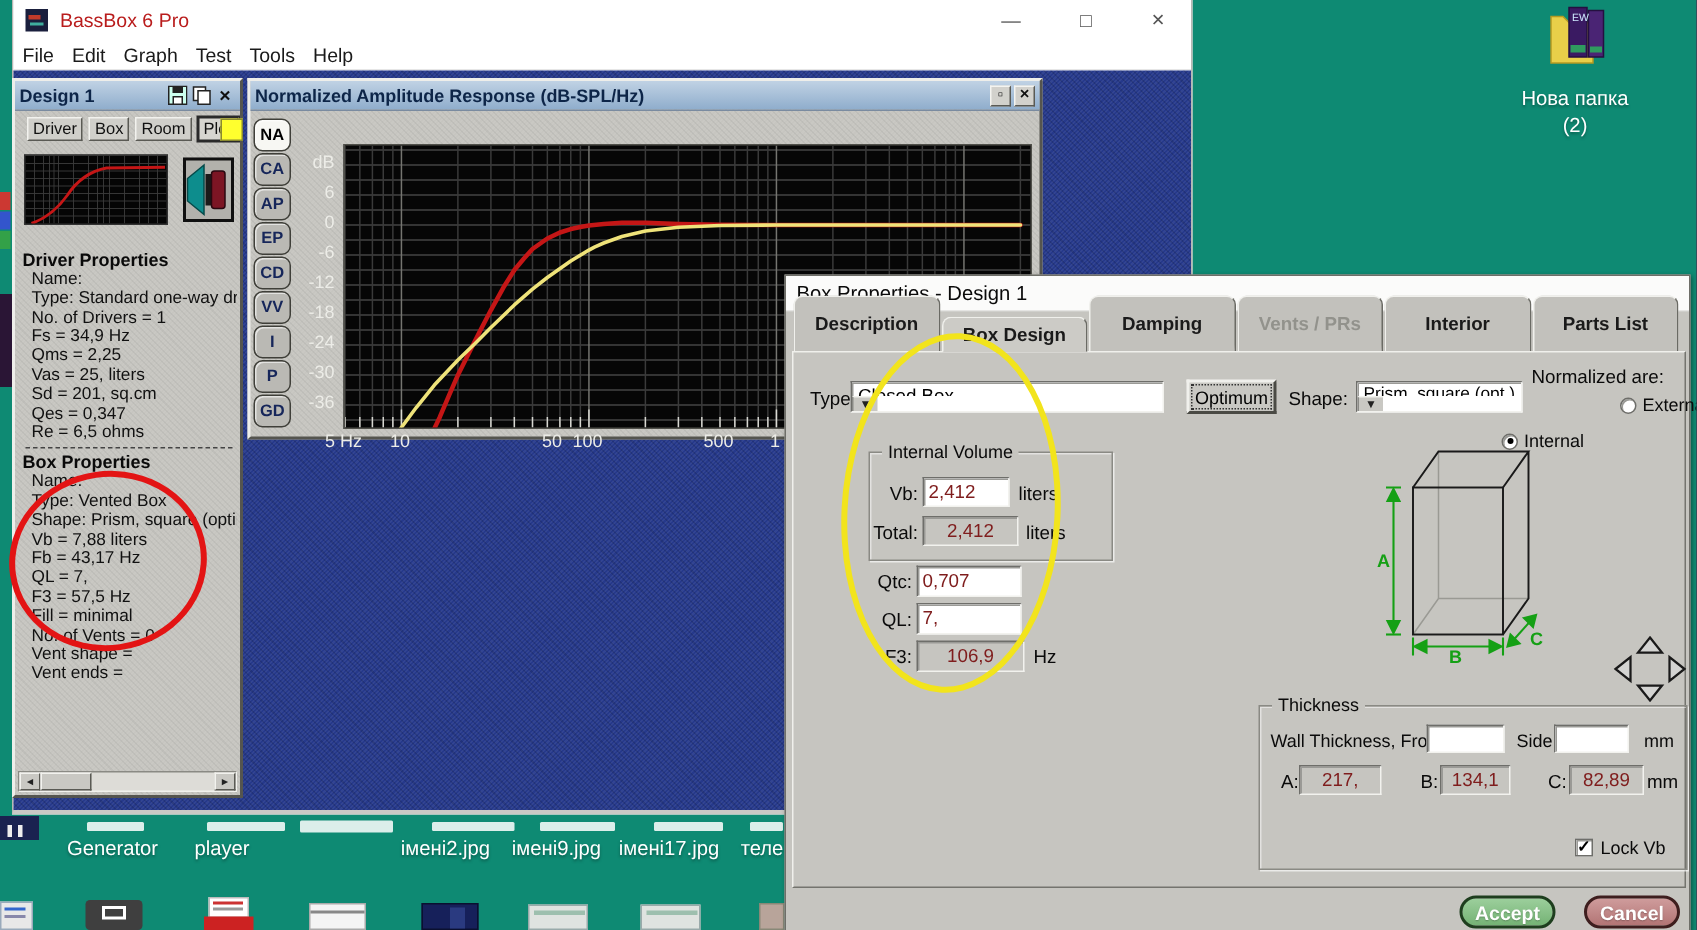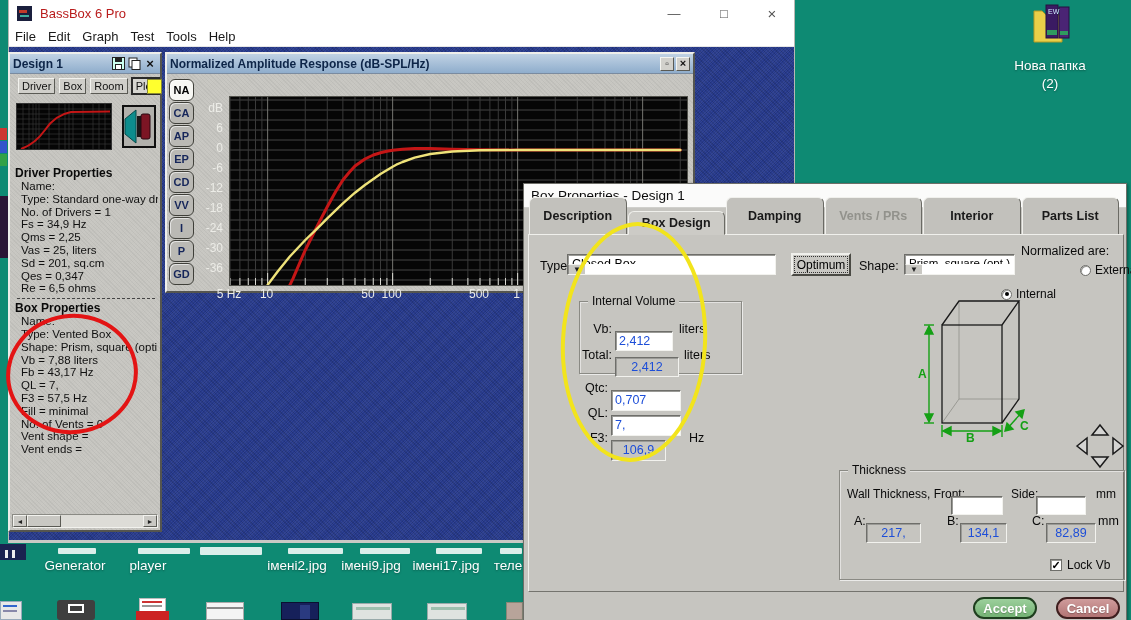--- a/index.html
+++ b/index.html
@@ -48,21 +48,21 @@
   
   #dialog{left:523px;top:183px;width:604px;height:460px;z-index:40;background:#c6c5c0;border:1px solid #6e6e68;box-shadow:1px 1px 3px rgba(0,0,0,.4);}
   #dialog-titlebar{position:absolute;left:0;top:0;right:0;height:24px;background:#fbfbfa;display:flex;align-items:center;padding-left:7px;border-bottom:1px solid #d0d0cc;}
   #dialog-title{font-size:13.5px;color:#0a0a0a;}
   #dialog-tabs{position:absolute;left:5px;top:27px;right:6px;height:24px;display:flex;align-items:flex-end;}
   #dialog-tabs span{flex:1;height:38px;display:flex;align-items:center;justify-content:center;font-size:12.5px;color:#1a1a1a;background:#c2c1bc;border:1px solid;border-color:#f0f0ec #6a6a64 transparent #f0f0ec;border-radius:6px 6px 0 0;margin-right:1px;white-space:nowrap;font-weight:bold;}
   #dialog-tabs span.active{font-weight:bold;height:24px;background:#cccbc6;position:relative;z-index:2;}
   #dialog-tabs span.disabled{color:#92928c;}
   #dlg-content{position:absolute;left:4px;top:50px;width:596px;height:358px;border:1px solid;border-color:#f0f0ec #74746e #74746e #f0f0ec;}
   .lbl{position:absolute;font-size:12.5px;color:#0a0a0a;white-space:nowrap;}
-  .field{position:absolute;background:#fff;border:1px solid;border-color:#6e6e6a #f2f2ee #f2f2ee #6e6e6a;box-shadow:inset 1px 1px 0 #9a9a96;font-size:12.5px;color:#1d4ed8;padding:2px 3px 0 3px;white-space:nowrap;overflow:hidden;margin-top:13px;}
+  .field{position:absolute;background:#fff;border:1px solid;border-color:#6e6e6a #f2f2ee #f2f2ee #6e6e6a;box-shadow:inset 1px 1px 0 #9a9a96;font-size:12.5px;color:#7f1d1d;padding:2px 3px 0 3px;white-space:nowrap;overflow:hidden;}
   .field.ro{background:#c6c5c0;text-align:center;}
   .combo{position:absolute;background:#fff;border:1px solid;border-color:#6e6e6a #f2f2ee #f2f2ee #6e6e6a;box-shadow:inset 1px 1px 0 #9a9a96;display:flex;flex-direction:column;}
   .combo .val{flex:1;font-size:12.5px;padding:2px 0 0 4px;white-space:nowrap;overflow:hidden;}
   .combo .dd{width:17px;background:#c9c8c3;border-left:1px solid #8a8a86;border-top:1px solid #f2f2ee;display:flex;align-items:center;justify-content:center;font-size:8px;color:#222;}
   .group{position:absolute;border:1px solid #8a8a84;box-shadow:1px 1px 0 rgba(255,255,255,.65), inset 1px 1px 0 rgba(255,255,255,.5);}
   .group-label{position:absolute;top:-8px;left:8px;background:#c6c5c0;padding:0 4px;font-size:12px;color:#0a0a0a;white-space:nowrap;}
   .radio{position:absolute;display:flex;align-items:center;gap:4px;font-size:12px;color:#0a0a0a;}
   .radio .dot{width:11px;height:11px;border-radius:50%;background:#fff;border:1px solid #6e6e6a;box-shadow:inset 1px 1px 0 #9a9a96;position:relative;}
   .radio.sel .dot::after{content:"";position:absolute;left:2.5px;top:2.5px;width:4px;height:4px;border-radius:50%;background:#000;}
   .checkbox{position:absolute;display:flex;align-items:center;gap:5px;font-size:12px;color:#0a0a0a;}
@@ -383,21 +383,21 @@
         <span class="lbl" style="left:1px;top:46px;width:31px;text-align:right;">Total:</span>
         <div class="field ro" style="left:35px;top:42px;width:64px;height:20px;">2,412</div>
         <span class="lbl" style="left:104px;top:46px;">liters</span>
       </div>
 
       <span class="lbl" style="left:30px;top:146px;width:49px;text-align:right;">Qtc:</span>
       <div class="field" style="left:82px;top:142px;width:70px;height:21px;">0,707</div>
       <span class="lbl" style="left:30px;top:171px;width:49px;text-align:right;">QL:</span>
       <div class="field" style="left:82px;top:167px;width:70px;height:21px;">7,</div>
       <span class="lbl" style="left:30px;top:196px;width:49px;text-align:right;">F3:</span>
-      <div class="field ro" style="left:82px;top:192px;width:55px;height:21px;">106,9</div>
+      <div class="field ro" style="left:82px;top:192px;width:72px;height:21px;">106,9</div>
       <span class="lbl" style="left:160px;top:196px;">Hz</span>
 
       <svg class="abs" style="left:375px;top:62px;" width="140" height="155" viewBox="0 0 140 155">
         <g stroke="#9a9a94" stroke-width="1" fill="none">
           <path d="M55 4 L55 102 M55 102 L115 102 M38 126 L55 102"></path>
         </g>
         <g stroke="#1a1a1a" stroke-width="1.3" fill="none">
           <rect x="38" y="28" width="60" height="98"></rect>
           <path d="M38 28 L55 4 L115 4 L98 28 M115 4 L115 102 L98 126"></path>
         </g>

